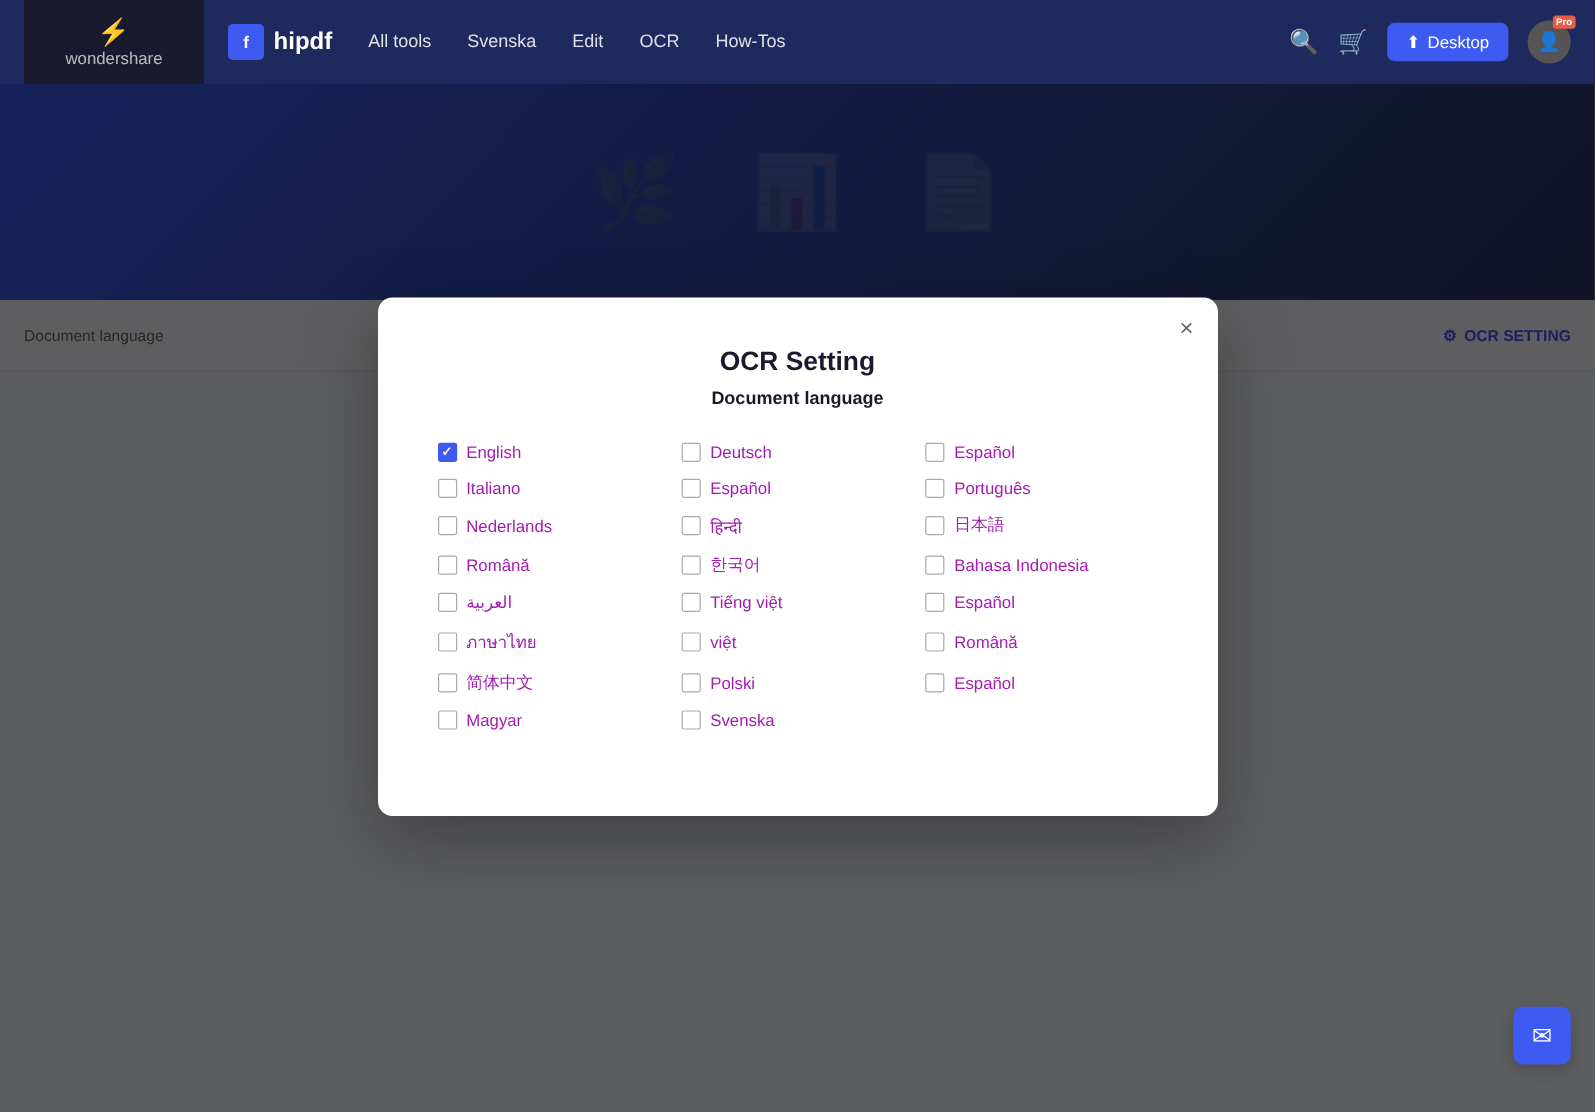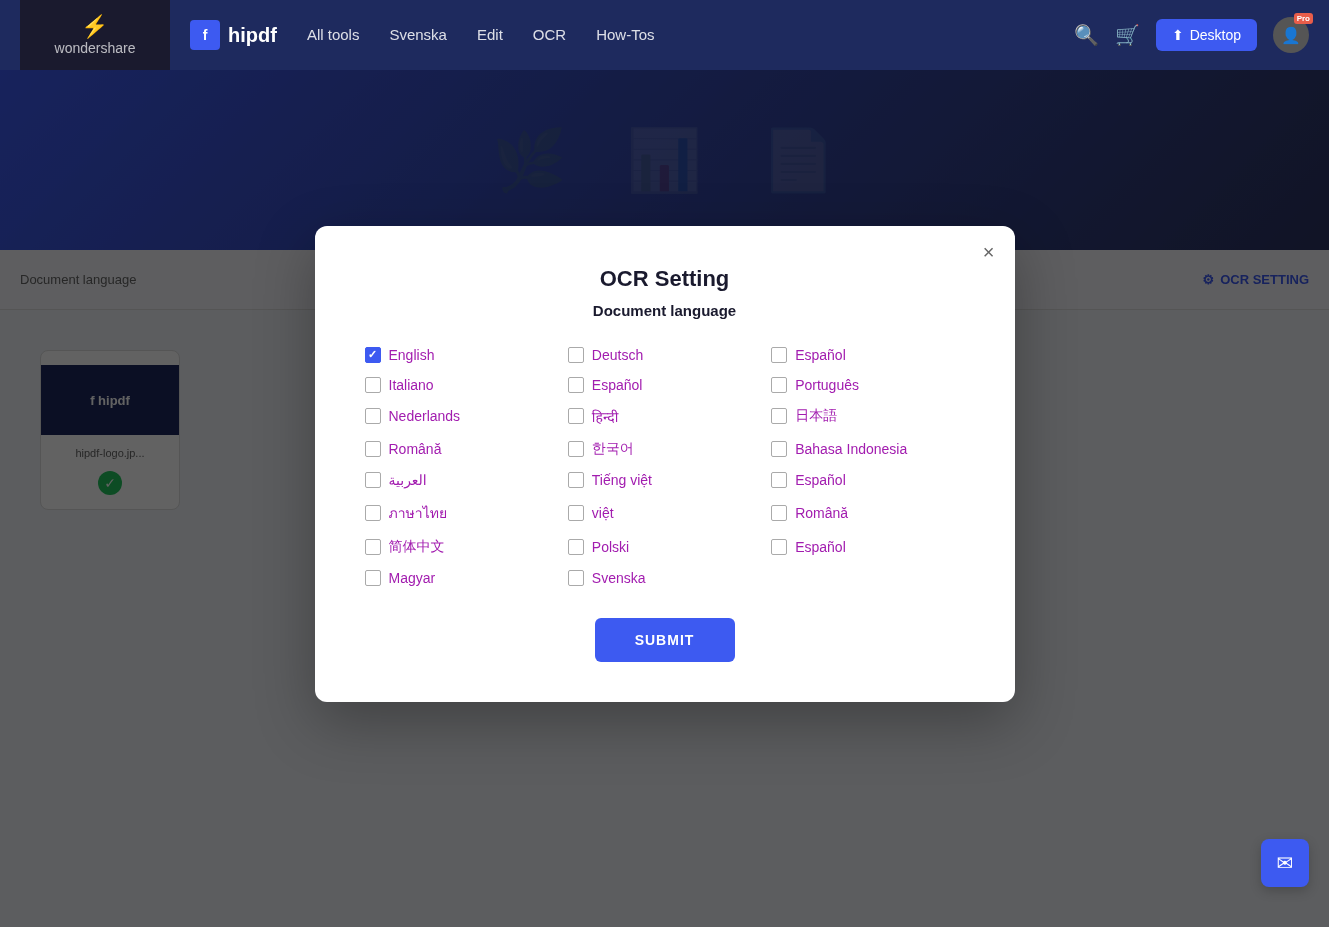--- a/index.html
+++ b/index.html
@@ -180,27 +180,20 @@
       <div style="color:rgba(255,255,255,0.3); font-size:60px;">📊</div>
       <div style="color:rgba(255,255,255,0.3); font-size:60px;">📄</div>
     </div>
   </div>
   <div class="bg-toolbar">
     <span style="font-size:13px;color:#666;">Document language</span>
     <span style="margin-left:auto; display:flex; align-items:center; gap:6px; color:#3d5af1; font-size:13px; font-weight:600;">
       <span>⚙</span> OCR SETTING
     </span>
   </div>
-  <div style="display:flex; align-items:flex-start; padding:20px; gap:20px;">
-    <div class="bg-card">
-      <div style="background:#1e2a5e; width:100%; height:70px; display:flex; align-items:center; justify-content:center; color:white; font-size:13px; font-weight:bold;">f hipdf</div>
-      <div style="font-size:11px;color:#666; padding:4px;">hipdf-logo.jp...</div>
-      <div style="background:#22c55e; color:white; border-radius:50%; width:24px; height:24px; display:flex; align-items:center; justify-content:center; font-size:14px;">✓</div>
-    </div>
-  </div>
 </div>
 
 <div class="overlay"></div>
 
 <div class="modal-wrapper">
   <div class="modal">
     <button class="modal-close">×</button>
     <h2 class="modal-title">OCR Setting</h2>
     <p class="modal-subtitle">Document language</p>
 
@@ -301,19 +294,18 @@
         <div class="lang-checkbox"></div>
         <span class="lang-label">Magyar</span>
       </label>
       <label class="lang-item">
         <div class="lang-checkbox"></div>
         <span class="lang-label">Svenska</span>
       </label>
       <div></div>
     </div>
 
-    <button class="submit-btn">SUBMIT</button>
   </div>
 </div>
 
 <div class="float-btn">
   ✉
 </div>
 
 </body></html>

